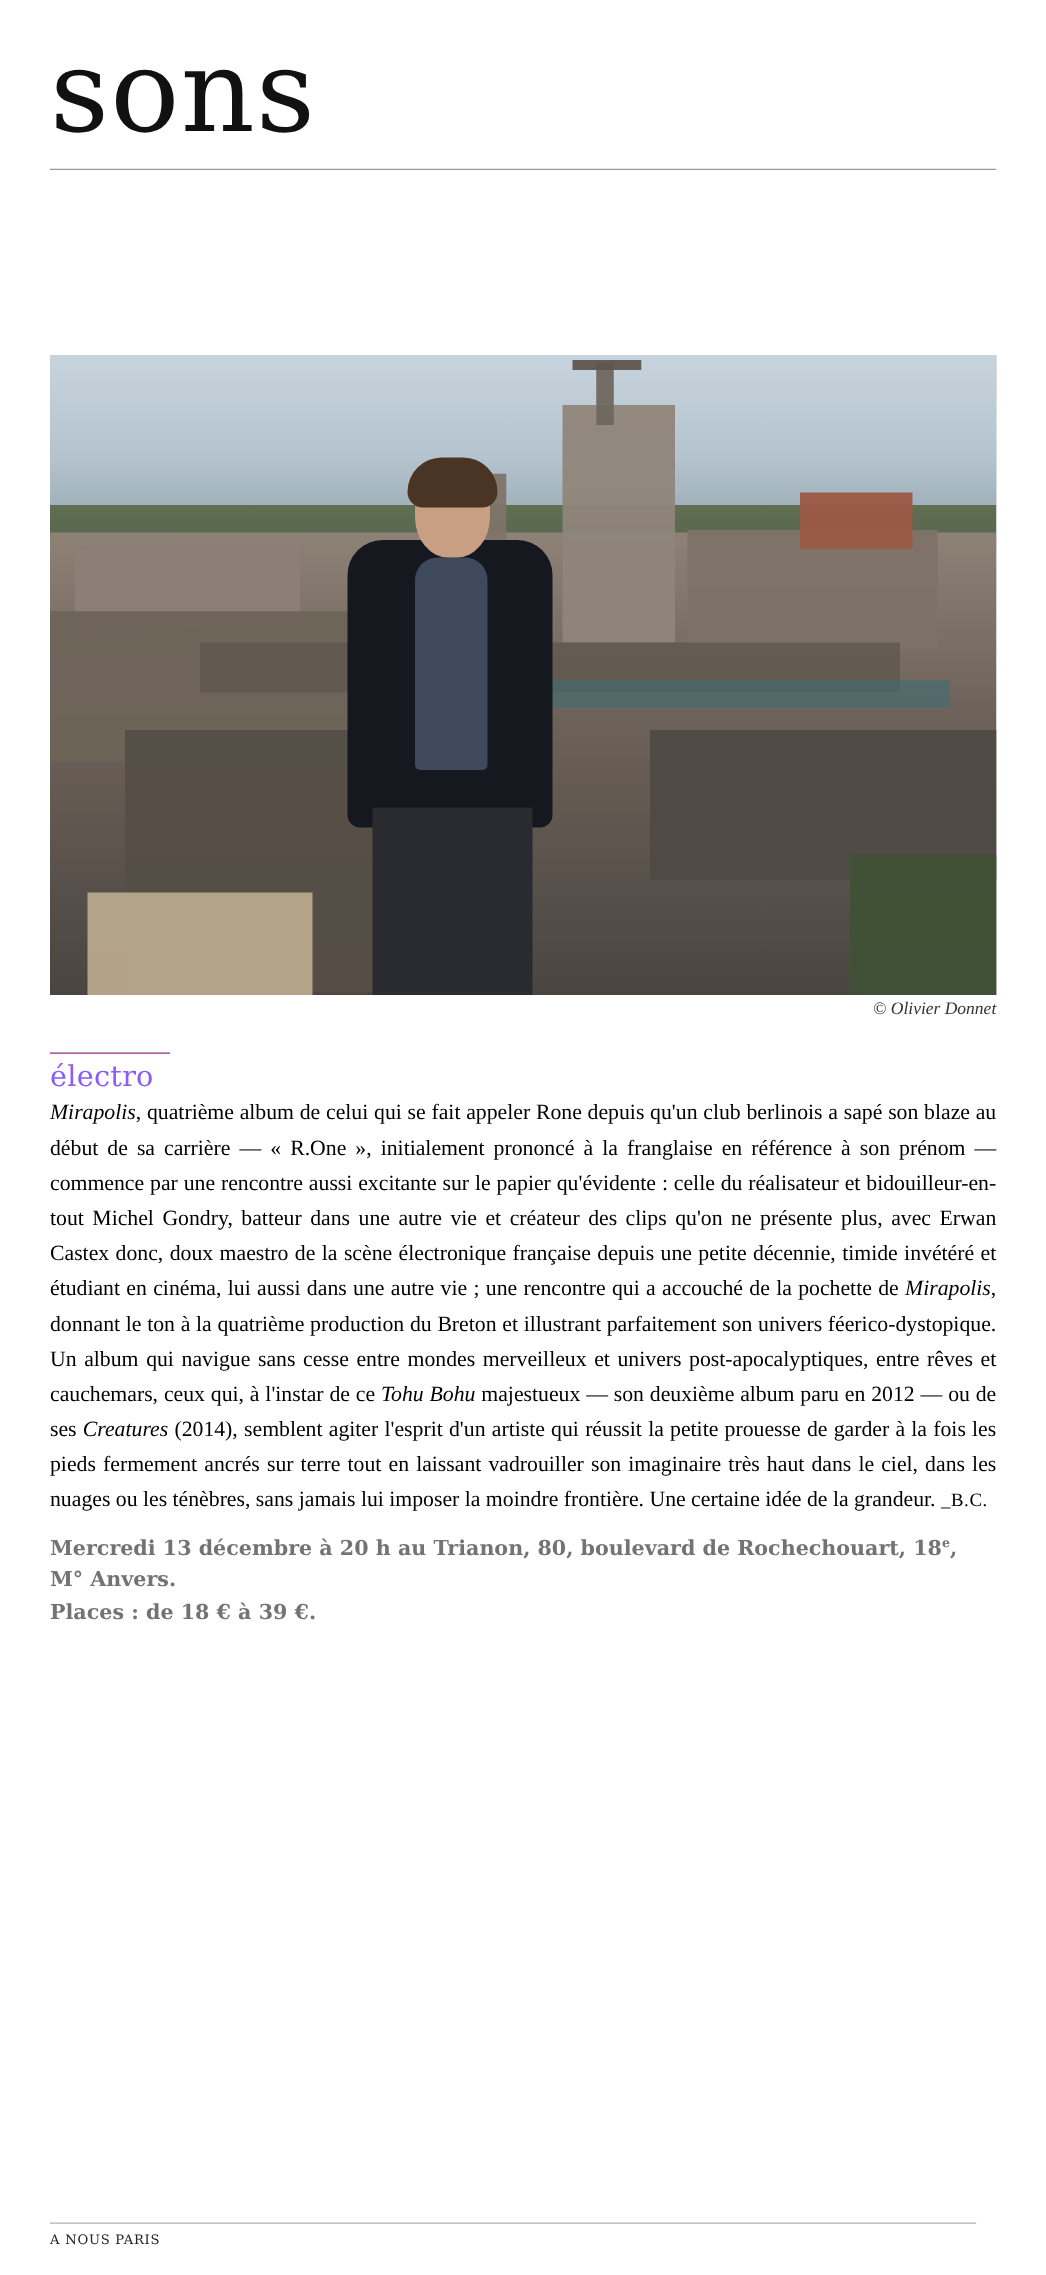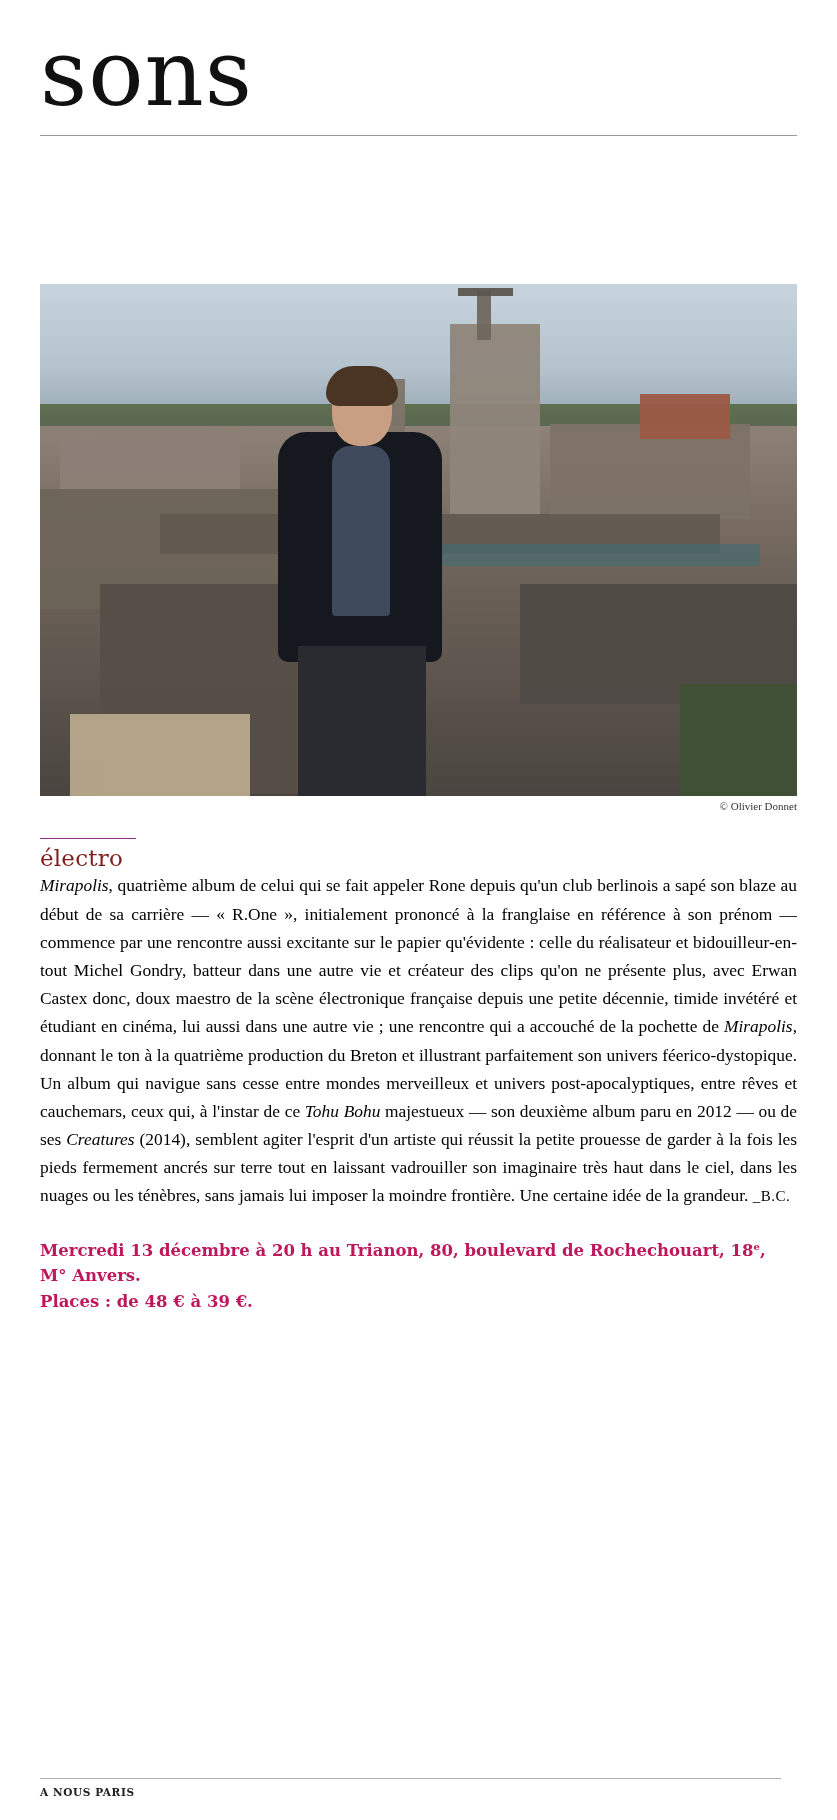--- a/index.html
+++ b/index.html
@@ -133,40 +133,41 @@
   }
   .fig-legs {
     position: absolute;
     left: 58px; top: 280px;
     width: 128px; height: 152px;
     background: #2a2b30;
   }
 
   .photo-credit {
     font-family: "Liberation Serif", serif;
-    font-size: 11px;
+    font-size: 14px;
     color: #333;
     text-align: right;
     padding-top: 4px;
+    font-style: italic;
   }
 
   
   .article {
     margin-top: 26px;
   }
   .kicker-rule {
     width: 96px;
     border: 0;
     border-top: 1px solid #8d2f7a;
     margin: 0 0 6px 0;
   }
   .kicker {
     font-family: "DejaVu Serif", serif;
     font-size: 23px;
-    color: #7f1d1d;
+    color: #8b5cf6;
     letter-spacing: 0.2px;
     margin: 0;
     font-weight: 400;
   }
   .headline {
     font-family: "DejaVu Serif", serif;
     font-size: 42px;
     font-weight: 400;
     letter-spacing: 0.5px;
     margin: 10px 0 22px 0;
@@ -177,36 +178,35 @@
     font-size: 17.4px;
     line-height: 1.62;
     text-align: justify;
     color: #000000;
     margin: 0;
   }
   .body-text em { font-style: italic; }
   .signature { letter-spacing: 0.5px; font-size: 15px; }
 
   .practical {
-    margin-top: 28px;
+    margin-top: 12px;
     font-family: "DejaVu Serif", serif;
     font-size: 16.5px;
     line-height: 1.55;
     font-weight: 700;
-    color: #be185d;
+    color: #737373;
   }
   .practical sup { font-size: 10px; vertical-align: super; }
 
   
   .footer {
     position: absolute;
     left: 40px;
     right: 56px;
     bottom: 22px;
-    font-weight: bold;
   }
   .footer-rule {
     border: 0;
     border-top: 1px solid #b0b0b0;
     margin: 0 0 7px 0;
   }
   .footer-text {
     font-family: "DejaVu Serif", serif;
     font-size: 10.5px;
     letter-spacing: 0.6px;
@@ -261,21 +261,21 @@
     <hr class="kicker-rule">
     <p class="kicker">électro</p>
 
     <p class="body-text">
       <span><em>Mirapolis</em>, quatrième album de celui qui se fait appeler Rone depuis qu'un club berlinois a sapé son blaze au début de sa carrière — « R.One », initialement prononcé à la franglaise en référence à son prénom — commence par une rencontre aussi excitante sur le papier qu'évidente : celle du réalisateur et bidouilleur-en-tout Michel Gondry, batteur dans une autre vie et créateur des clips qu'on ne présente plus, avec Erwan Castex donc, doux maestro de la scène électronique française depuis une petite décennie, timide invétéré et étudiant en cinéma, lui aussi dans une autre vie ; une rencontre qui a accouché de la pochette de <em>Mirapolis</em>, donnant le ton à la quatrième production du Breton et illustrant parfaitement son univers féerico-dystopique. Un album qui navigue sans cesse entre mondes merveilleux et univers post-apocalyptiques, entre rêves et cauchemars, ceux qui, à l'instar de ce <em>Tohu Bohu</em> majestueux — son deuxième album paru en 2012 — ou de ses <em>Creatures</em> (2014), semblent agiter l'esprit d'un artiste qui réussit la petite prouesse de garder à la fois les pieds fermement ancrés sur terre tout en laissant vadrouiller son imaginaire très haut dans le ciel, dans les nuages ou les ténèbres, sans jamais lui imposer la moindre frontière. Une certaine idée de la grandeur.</span>
       <span class="signature">_B.C.</span>
     </p>
 
     <div class="practical">
       <div>Mercredi 13 décembre à 20 h au Trianon, 80, boulevard de Rochechouart, 18<sup>e</sup>, M° Anvers.</div>
-      <div>Places : de 48 € à 39 €.</div>
+      <div>Places : de 18 € à 39 €.</div>
     </div>
   </section>
 
   <footer class="footer">
     <hr class="footer-rule">
     <div class="footer-text">A NOUS PARIS</div>
   </footer>
 
 </div>
 

